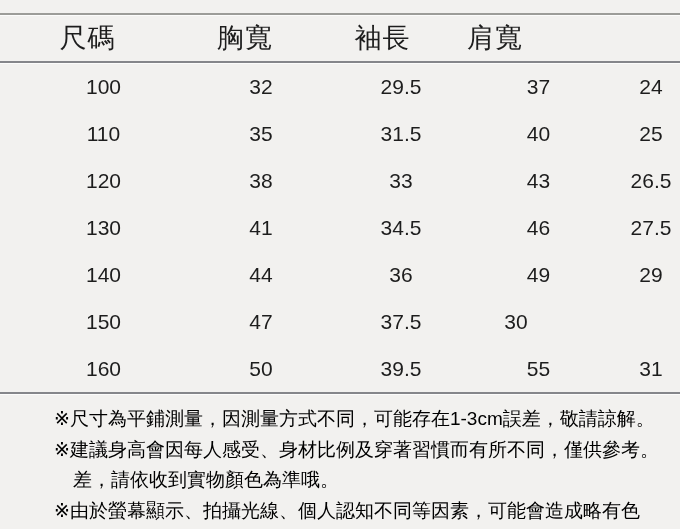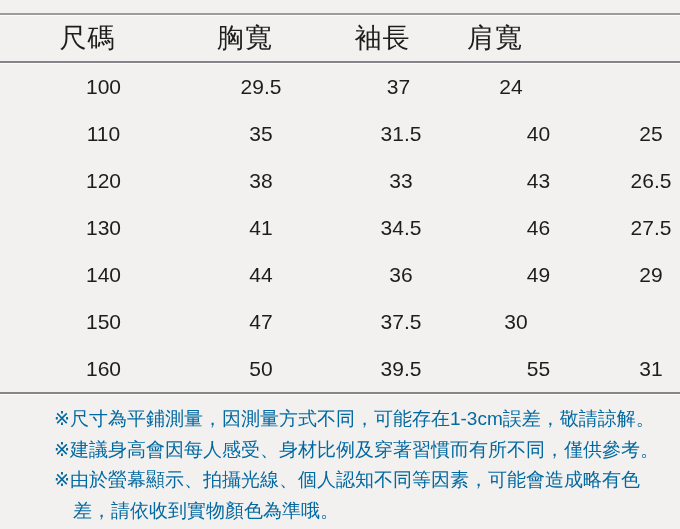--- a/index.html
+++ b/index.html
@@ -72,21 +72,21 @@
 
   .notes {
     position: absolute;
     top: 394px;
     left: 0;
     width: 680px;
     box-sizing: border-box;
     padding: 10px 20px 0 54px;
     font-size: 19px;
     line-height: 30.5px;
-    color: #0369a1;
+    color: #000000;
   }
   .note-line {
     margin: 0;
     white-space: nowrap;
   }
   .note-line.indent {
     padding-left: 19px;
   }
 </style>
 </head>
@@ -102,20 +102,21 @@
     <div class="cell c4">袖長</div>
     <div class="cell c5">肩寬</div>
   </div>
 
   <div class="rule rule-header"></div>
 
   <div class="body-rows">
 
     <div class="data-row">
       <div class="cell c1">100</div>
+      <div class="cell c2">32</div>
       <div class="cell c3">29.5</div>
       <div class="cell c4">37</div>
       <div class="cell c5">24</div>
     </div>
 
     <div class="data-row">
       <div class="cell c1">110</div>
       <div class="cell c2">35</div>
       <div class="cell c3">31.5</div>
       <div class="cell c4">40</div>
@@ -161,17 +162,17 @@
       <div class="cell c5">31</div>
     </div>
 
   </div>
 
   <div class="rule rule-bottom"></div>
 
   <div class="notes">
     <p class="note-line">※尺寸為平鋪測量，因測量方式不同，可能存在1-3cm誤差，敬請諒解。</p>
     <p class="note-line">※建議身高會因每人感受、身材比例及穿著習慣而有所不同，僅供參考。</p>
+    <p class="note-line indent">差，請依收到實物顏色為準哦。</p>
     <p class="note-line">※由於螢幕顯示、拍攝光線、個人認知不同等因素，可能會造成略有色</p>
-    <p class="note-line indent">差，請依收到實物顏色為準哦。</p>
   </div>
 
 </div>
 
 </body></html>

